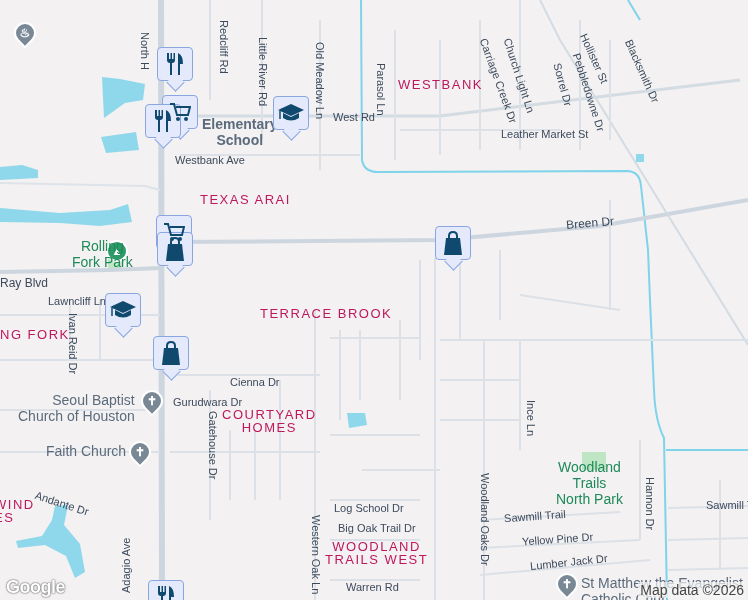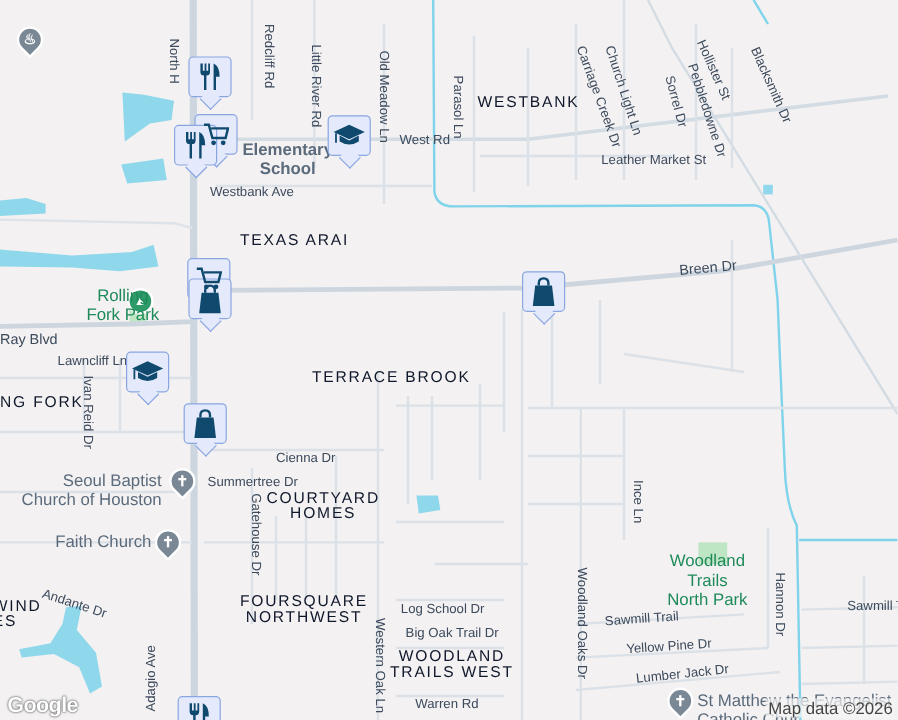--- a/index.html
+++ b/index.html
@@ -1,19 +1,19 @@
 <!DOCTYPE html>
 <html><head>
 <meta charset="utf-8">
 <style>
   html,body{margin:0;padding:0;}
   body{width:748px;height:600px;overflow:hidden;background:#f3f1f2;font-family:"Liberation Sans",sans-serif;position:relative;}
   #map{position:absolute;left:0;top:0;width:748px;height:600px;}
   .lbl{position:absolute;color:#3c4a5c;font-size:11px;white-space:nowrap;line-height:1;}
-  .hood{position:absolute;color:#0f172a;font-size:13px;letter-spacing:1.5px;white-space:nowrap;text-align:center;line-height:17px;}
+  .hood{position:absolute;color:#be185d;font-size:13px;letter-spacing:1.5px;white-space:nowrap;text-align:center;line-height:17px;}
   .poi{position:absolute;font-size:14px;line-height:16px;color:#5b6b7c;white-space:nowrap;}
   .park{position:absolute;font-size:14px;line-height:16px;color:#1e8a5a;text-align:center;white-space:nowrap;}
   .pin{position:absolute;width:36px;height:34px;background:#e4eafc;border:1px solid #8aa6e0;border-radius:4px;box-sizing:border-box;display:flex;align-items:center;justify-content:center;}
   .pin:after{content:"";position:absolute;left:11px;bottom:-9px;width:12px;height:12px;background:#e4eafc;border-right:1px solid #8aa6e0;border-bottom:1px solid #8aa6e0;transform:rotate(45deg);}
   .pin svg{position:relative;z-index:2;}
   .gpin{position:absolute;width:22px;height:22px;border-radius:50% 50% 50% 0;transform:rotate(-45deg);background:#7a8896;border:2px solid #fff;box-sizing:border-box;}
   .gpin span{position:absolute;left:0;top:0;width:18px;height:18px;transform:rotate(45deg);color:#fff;font-size:12px;font-weight:bold;display:flex;align-items:center;justify-content:center;}
   .logo{position:absolute;left:6px;bottom:2px;font-size:18px;font-weight:bold;color:#fff;text-shadow:0 0 2px #555,0 0 1px #555;letter-spacing:-0.5px;}
   .attrib{position:absolute;right:2px;bottom:2px;font-size:14px;color:#444;background:rgba(245,245,245,0.7);padding:0 2px;}
 </style>
@@ -99,22 +99,20 @@
         <path d="M520 295 L620 310"></path>
     </g>
   </svg>
 
   <div class="hood" style="left:398px;top:76px;">WESTBANK</div>
   <div class="hood" style="left:200px;top:191px;">TEXAS ARAI</div>
   <div class="hood" style="left:232px;top:305px;margin-left:28px;">TERRACE BROOK</div>
   <div class="hood" style="left:0px;top:326px;">NG FORK</div>
   <div class="hood" style="left:222px;top:408px;white-space:pre-line;line-height:13px;">COURTYARD
 HOMES</div>
-  <div class="hood" style="left:200px;top:494px;white-space:pre-line;line-height:13px;">FOURSQUARE
-NORTHWEST</div>
   <div class="hood" style="left:325px;top:540px;white-space:pre-line;line-height:13px;">WOODLAND
 TRAILS WEST</div>
   <div class="hood" style="left:-6px;top:498px;white-space:pre-line;line-height:13px;text-align:left;">WIND
 ES</div>
 
   <div class="lbl" style="left:150px;top:32px;transform:rotate(90deg);transform-origin:left top;">North H</div>
   <div class="lbl" style="left:229px;top:20px;transform:rotate(90deg);transform-origin:left top;">Redcliff Rd</div>
   <div class="lbl" style="left:268px;top:37px;transform:rotate(90deg);transform-origin:left top;">Little River Rd</div>
   <div class="lbl" style="left:325px;top:42px;transform:rotate(90deg);transform-origin:left top;">Old Meadow Ln</div>
   <div class="lbl" style="left:386px;top:63px;transform:rotate(90deg);transform-origin:left top;">Parasol Ln</div>
@@ -125,21 +123,21 @@
   <div class="lbl" style="left:588px;top:32px;transform:rotate(66deg);transform-origin:left top;">Hollister St</div>
   <div class="lbl" style="left:633px;top:38px;transform:rotate(66deg);transform-origin:left top;">Blacksmith Dr</div>
   <div class="lbl" style="left:333px;top:112px;">West Rd</div>
   <div class="lbl" style="left:501px;top:129px;">Leather Market St</div>
   <div class="lbl" style="left:175px;top:155px;">Westbank Ave</div>
   <div class="lbl" style="left:566px;top:217px;transform:rotate(-5deg);font-size:12px;">Breen Dr</div>
   <div class="lbl" style="left:0px;top:277px;font-size:12px;">Ray Blvd</div>
   <div class="lbl" style="left:48px;top:296px;">Lawncliff Ln</div>
   <div class="lbl" style="left:78px;top:313px;transform:rotate(90deg);transform-origin:left top;">Ivan Reid Dr</div>
   <div class="lbl" style="left:230px;top:377px;">Cienna Dr</div>
-  <div class="lbl" style="left:173px;top:397px;">Summertree Dr</div>
+  <div class="lbl" style="left:173px;top:397px;">Gurudwara Dr</div>
   <div class="lbl" style="left:218px;top:411px;transform:rotate(90deg);transform-origin:left top;">Gatehouse Dr</div>
   <div class="lbl" style="left:37px;top:490px;transform:rotate(18deg);transform-origin:left top;">Andante Dr</div>
   <div class="lbl" style="left:121px;top:593px;transform:rotate(-90deg);transform-origin:left top;">Adagio Ave</div>
   <div class="lbl" style="left:321px;top:515px;transform:rotate(90deg);transform-origin:left top;">Western Oak Ln</div>
   <div class="lbl" style="left:334px;top:503px;">Log School Dr</div>
   <div class="lbl" style="left:338px;top:523px;">Big Oak Trail Dr</div>
   <div class="lbl" style="left:346px;top:582px;">Warren Rd</div>
   <div class="lbl" style="left:490px;top:473px;transform:rotate(90deg);transform-origin:left top;">Woodland Oaks Dr</div>
   <div class="lbl" style="left:536px;top:400px;transform:rotate(90deg);transform-origin:left top;">Ince Ln</div>
   <div class="lbl" style="left:504px;top:511px;transform:rotate(-4deg);">Sawmill Trail</div>

